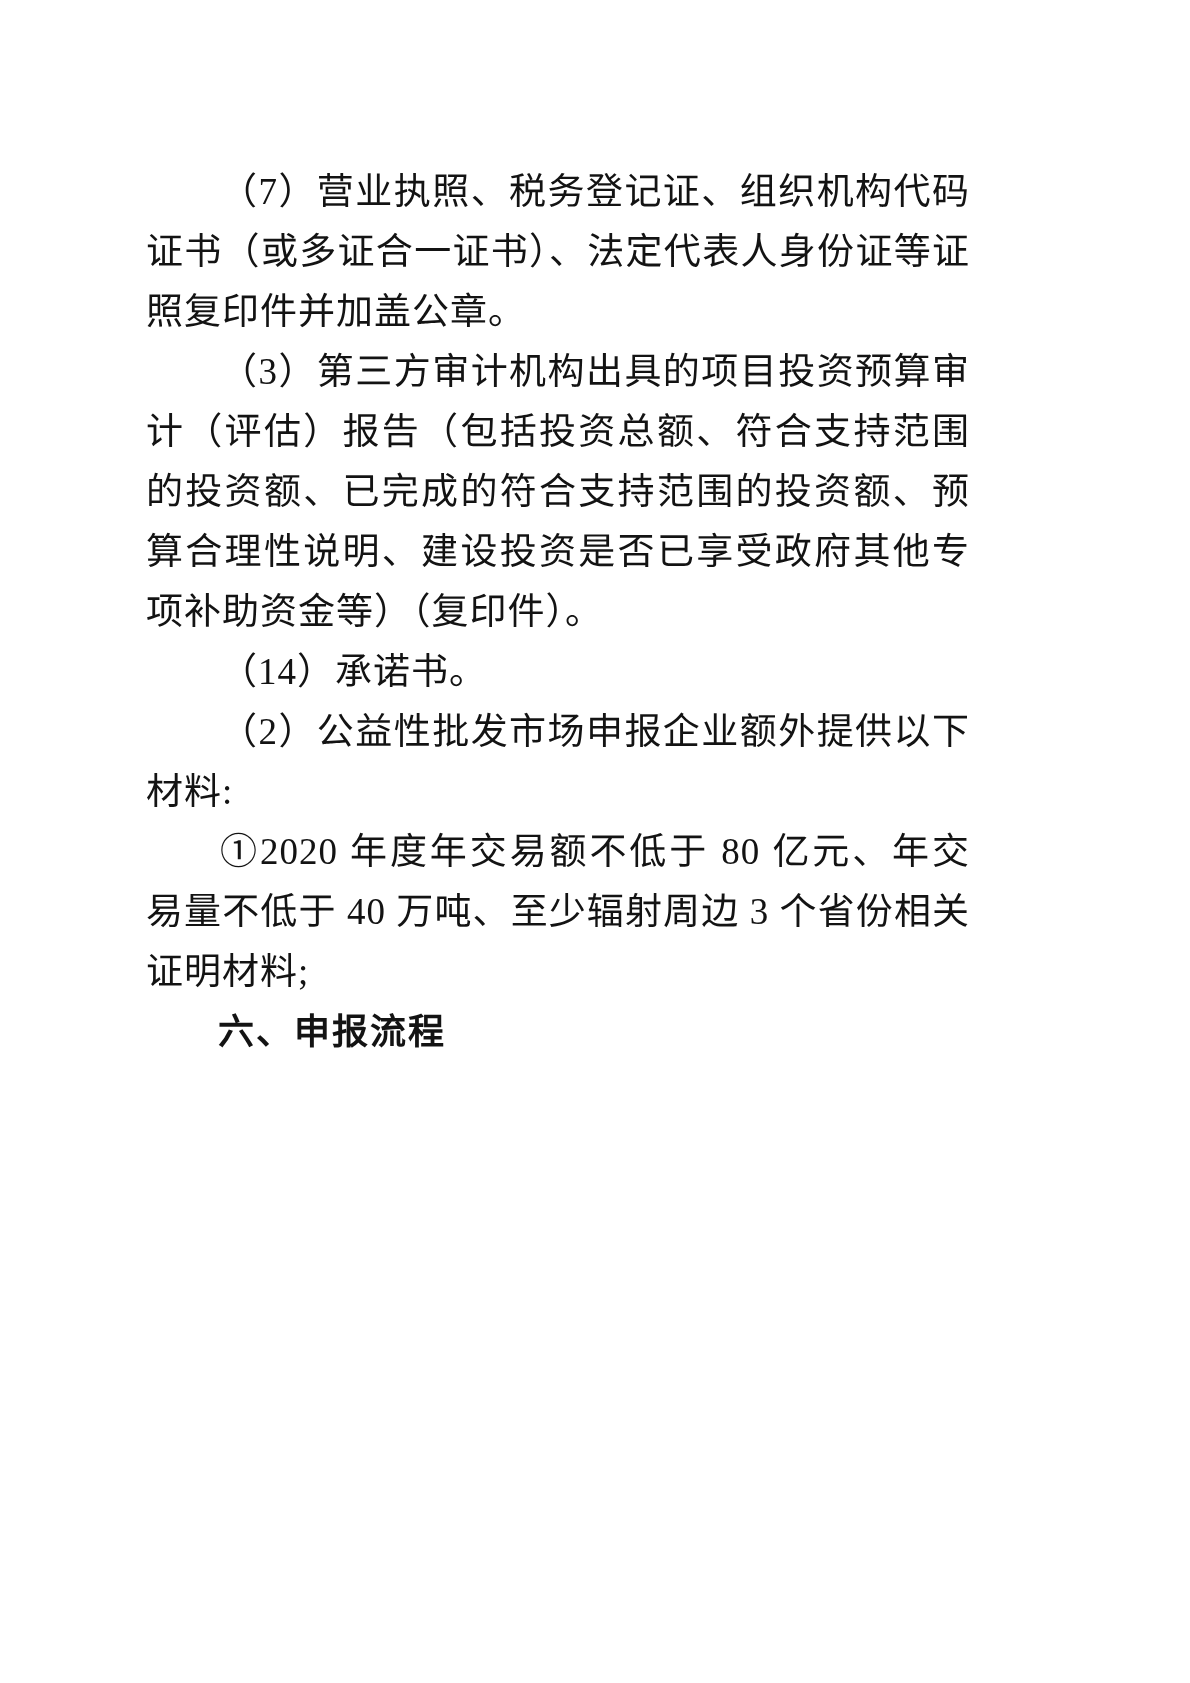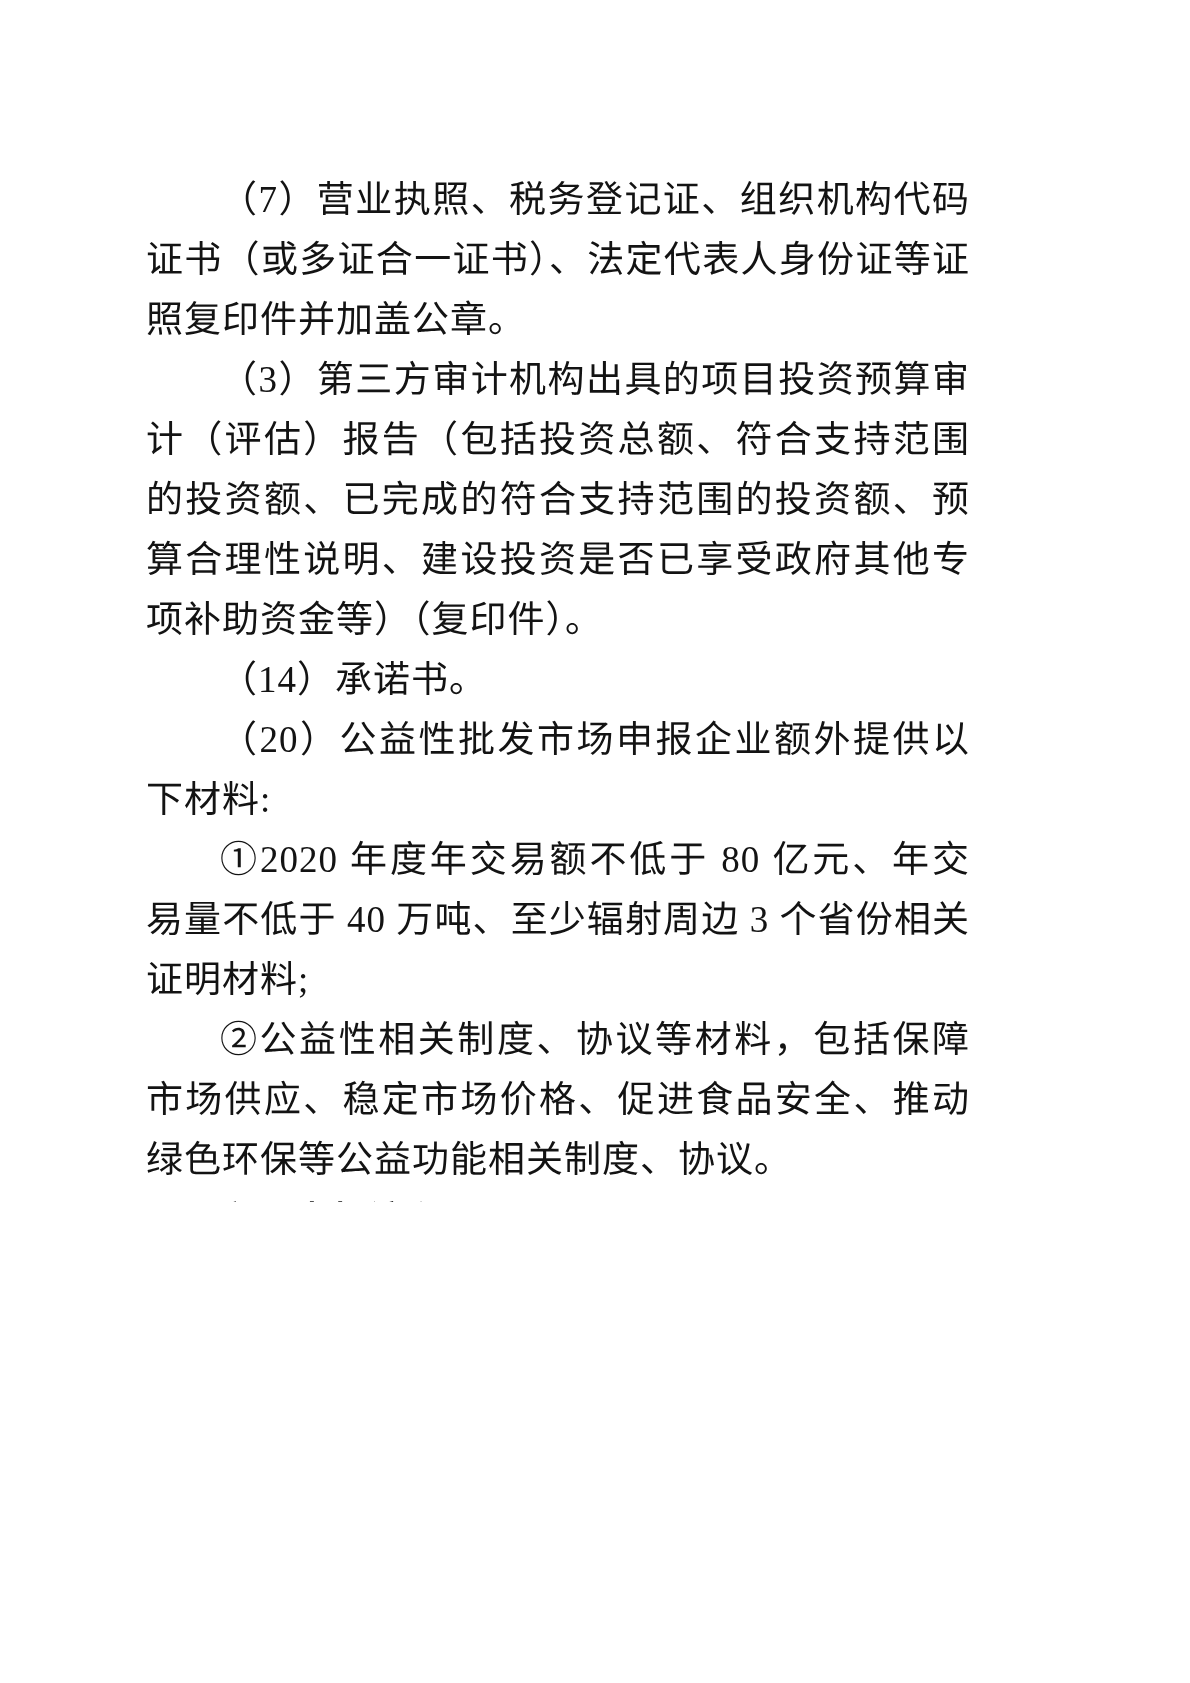--- a/index.html
+++ b/index.html
@@ -8,21 +8,20 @@
     background: #ffffff;
   }
   .page {
     position: relative;
     width: 1190px;
     height: 1194px;
     background: #ffffff;
     overflow: hidden;
     font-family: "Liberation Serif", "DejaVu Serif", serif;
     color: #131313;
-    margin-top: 8px;
   }
   .content {
     position: absolute;
     left: 146px;
     top: 162px;
     width: 824px;
   }
   .content p {
     margin: 0;
     padding: 0;
@@ -60,23 +59,22 @@
 </style>
 </head>
 <body>
 
 <div class="page">
 
   <div class="content" id="paragraphs">
       <p class="body">（7）营业执照、税务登记证、组织机构代码证书（或多证合一证书）、法定代表人身份证等证照复印件并加盖公章。</p>
       <p class="body">（3）第三方审计机构出具的项目投资预算审计（评估）报告（包括投资总额、符合支持范围的投资额、已完成的符合支持范围的投资额、预算合理性说明、建设投资是否已享受政府其他专项补助资金等）（复印件）。</p>
       <p class="body">（14）承诺书。</p>
-      <p class="body">（20）公益性批发市场申报企业额外提供以下材料:</p>
+      <p class="body">（2）公益性批发市场申报企业额外提供以下材料:</p>
       <p class="body">①2020 年度年交易额不低于 80 亿元、年交易量不低于 40 万吨、至少辐射周边 3 个省份相关证明材料;</p>
-      <p class="body">②公益性相关制度、协议等材料，包括保障市场供应、稳定市场价格、促进食品安全、推动绿色环保等公益功能相关制度、协议。</p>
       <p class="heading">六、申报流程</p>
     </div>
 
   <div class="footer">
     <span class="dash">—</span><span>89</span><span class="dash">—</span>
   </div>
 
 </div>
 
 </body></html>

